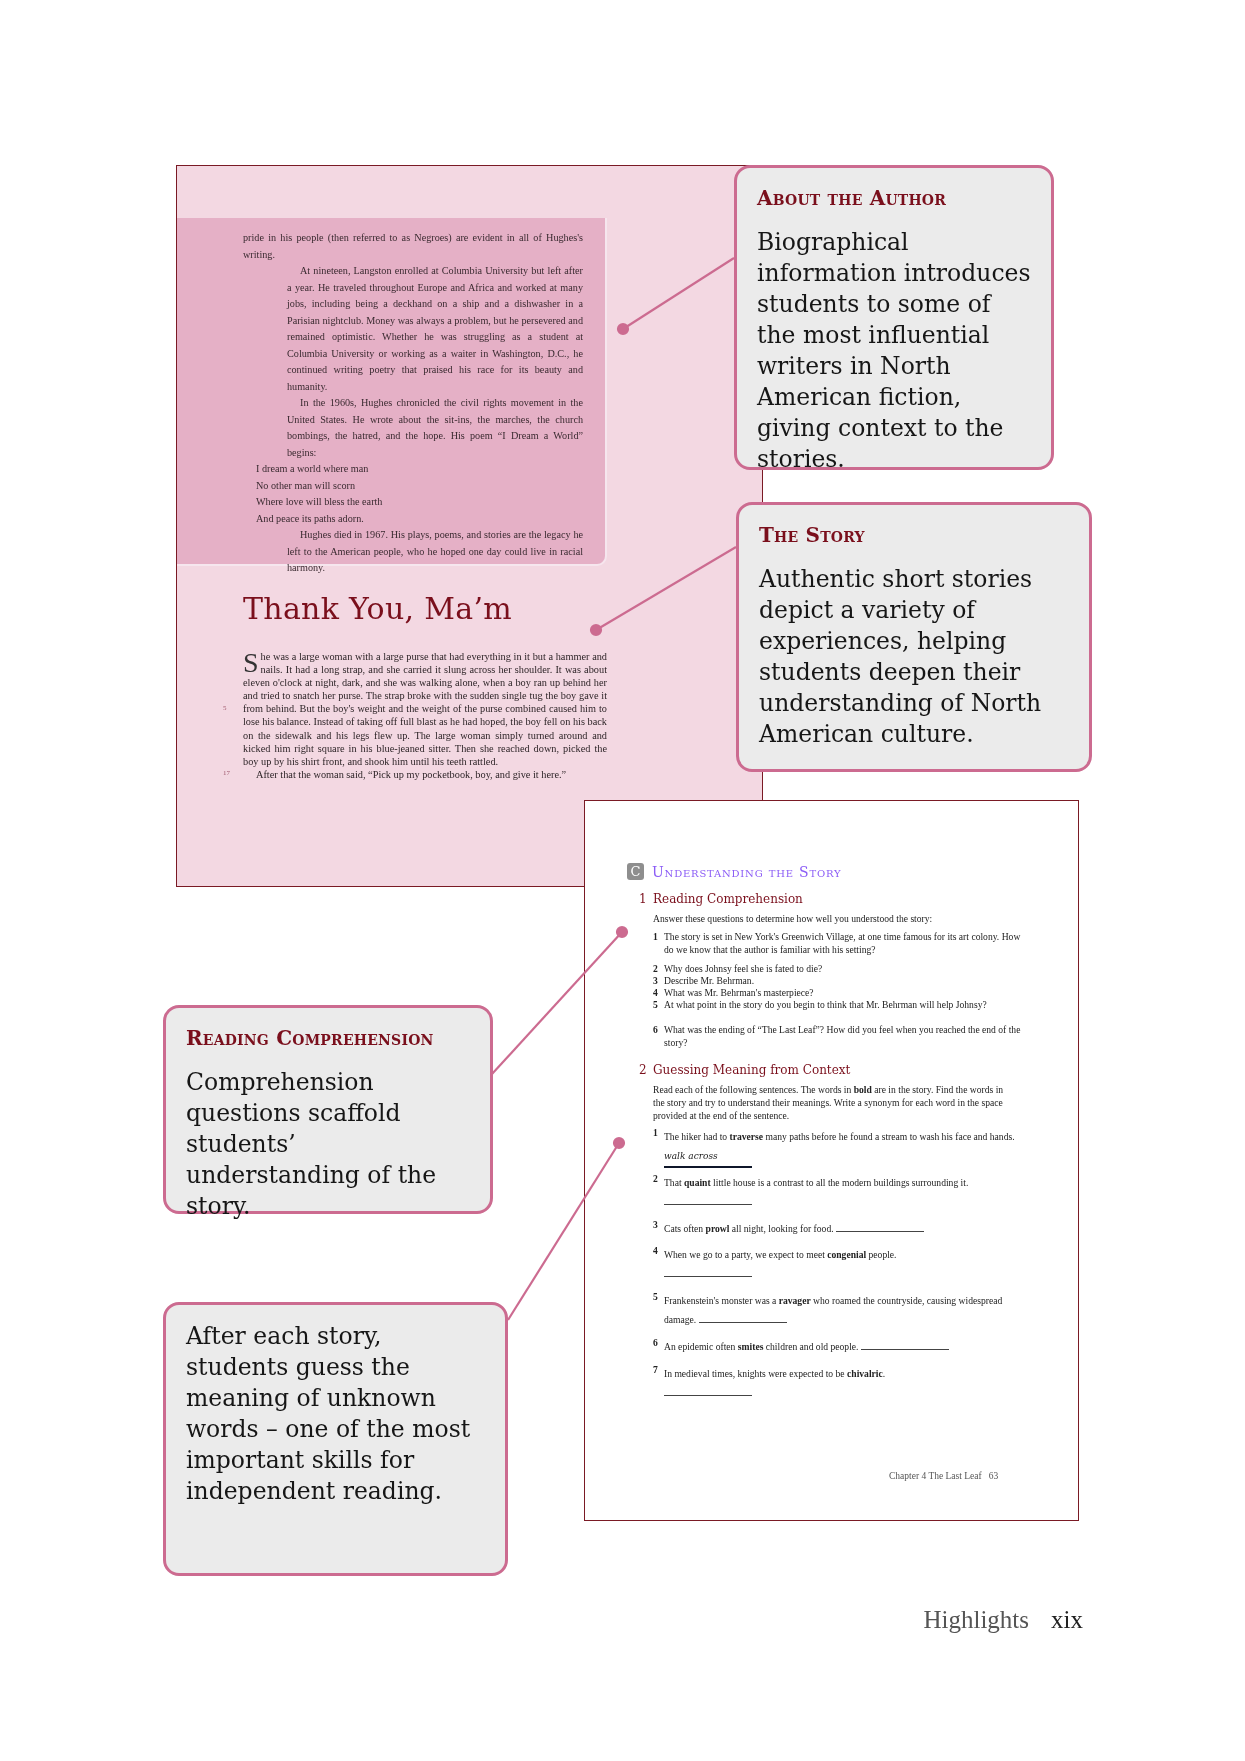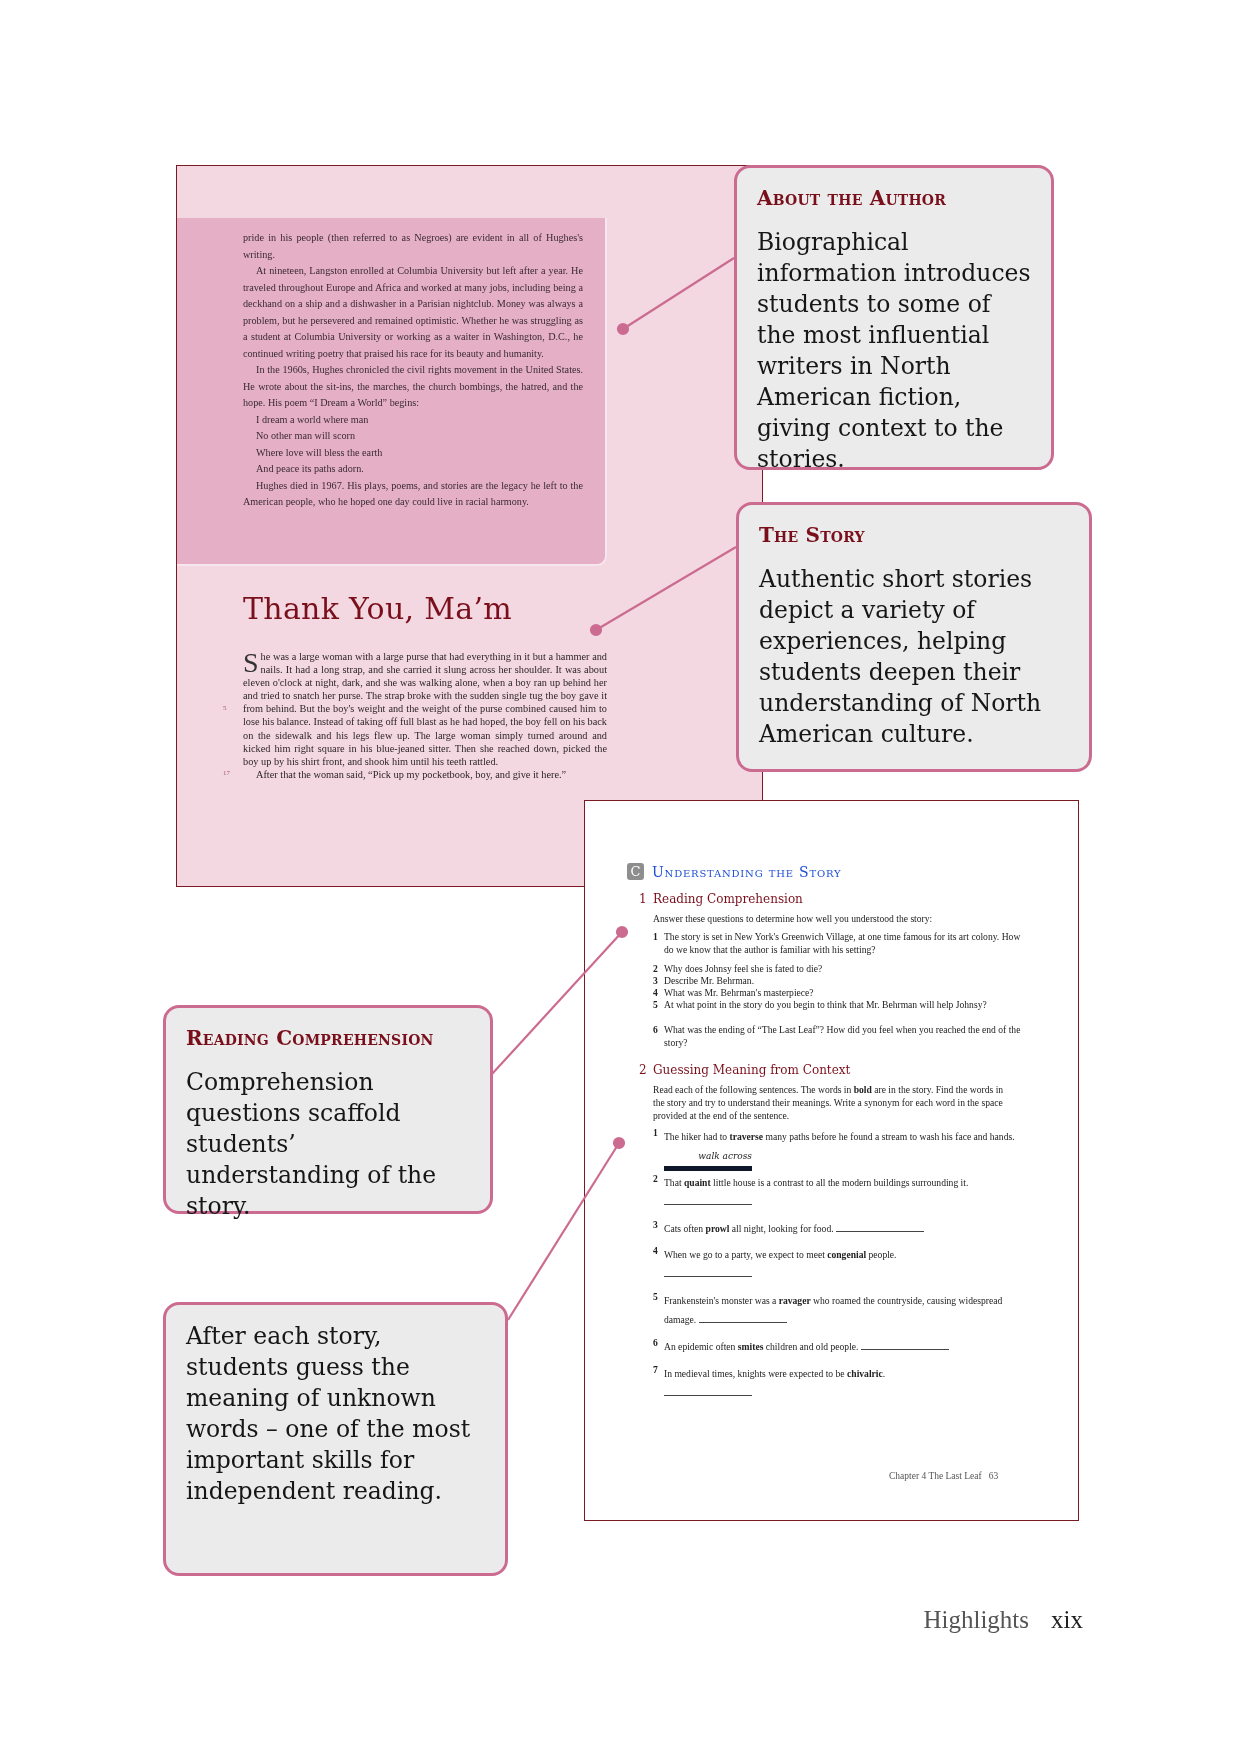--- a/index.html
+++ b/index.html
@@ -16,21 +16,21 @@
   }
   .bio-box {
     position: absolute; left: 0; top: 52px; width: 430px; height: 348px;
     background: #e5b0c6; border-bottom-right-radius: 10px;
     border-right: 2px solid #f6e6ee; border-bottom: 2px solid #f6e6ee;
     box-sizing: border-box; padding: 12px 22px 0 66px;
     font-family: "Liberation Serif", serif; font-size: 10.2px; line-height: 16.5px;
     color: #3a2a30; text-align: justify;
   }
   .bio-box p { margin: 0; }
-  .bio-box p.ind { text-indent: 13px; }
+  .bio-box p.ind { text-indent: 13px; margin-left: 44px; }
   .bio-box p.poem { padding-left: 13px; text-align: left; }
   .story-title {
     position: absolute; left: 66px; top: 425px; margin: 0;
     font-family: "DejaVu Serif", serif; font-size: 30px; font-weight: normal;
     color: #7a0f1c; letter-spacing: 0.3px;
   }
   .story-body {
     position: absolute; left: 66px; top: 484px; width: 364px;
     font-family: "Liberation Serif", serif; font-size: 10.3px; line-height: 13.1px;
     color: #2e2528; text-align: justify;
@@ -45,30 +45,30 @@
   .right-page {
     position: absolute; left: 584px; top: 800px; width: 495px; height: 721px;
     background: #ffffff; border: 1.5px solid #7a1a24; box-sizing: border-box;
   }
   .rp-head { position: absolute; left: 42px; top: 62px; display: flex; align-items: center; }
   .c-badge {
     width: 17px; height: 17px; background: #8e8e8e; color: #fff; border-radius: 3px;
     font-family: "DejaVu Serif", serif; font-size: 13px; line-height: 17px; text-align: center;
     margin-right: 8px;
   }
-  .rp-title { font-family: "DejaVu Serif", serif; font-variant: small-caps; font-size: 14px; color: #1d4ed8; letter-spacing: 0.8px; }
+  .rp-title { font-family: "DejaVu Serif", serif; font-variant: small-caps; font-size: 14px; color: #8b5cf6; letter-spacing: 0.8px; }
   .rp-sec { position: absolute; left: 54px; font-family: "DejaVu Serif", serif; font-size: 12px; color: #7a0f1c; }
   .rp-sec .num { display: inline-block; width: 14px; }
   .rp-text { position: absolute; left: 68px; width: 360px; font-family: "Liberation Serif", serif; font-size: 9.6px; line-height: 13px; color: #222; }
   .q { position: absolute; left: 68px; width: 370px; font-family: "Liberation Serif", serif; font-size: 9.6px; line-height: 12.5px; color: #222; }
   .q .n { position: absolute; left: 0; font-weight: bold; }
   .q .t { display: block; padding-left: 11px; }
   .q.tall .t { line-height: 19px; }
   .blank { display: inline-block; width: 88px; border-bottom: 1px solid #444; height: 10px; vertical-align: baseline; }
-  .answer { font-style: italic; font-family: "DejaVu Serif", serif; font-size: 9px; display: inline-block; width: 88px; border-bottom: 5px solid #0f172a; text-align: right; }
+  .answer { font-style: italic; font-family: "DejaVu Serif", serif; font-size: 9px; display: inline-block; width: 88px; border-bottom: 2px solid #0f172a; text-align: left; }
   .right-footer { position: absolute; left: 304px; top: 670px; font-family: "Liberation Serif", serif; font-size: 9.5px; color: #555; }
 
   
   .callout {
     position: absolute; background: #ebebeb; border: 3px solid #cc6b90; border-radius: 16px;
     box-sizing: border-box; padding: 16px 20px 0 20px;
   }
   .callout h3 {
     margin: 0 0 14px 0; font-family: "DejaVu Serif", serif; font-variant: small-caps;
     font-weight: bold; font-size: 20px; color: #7a0f1c; letter-spacing: 0.2px; line-height: 29px;

